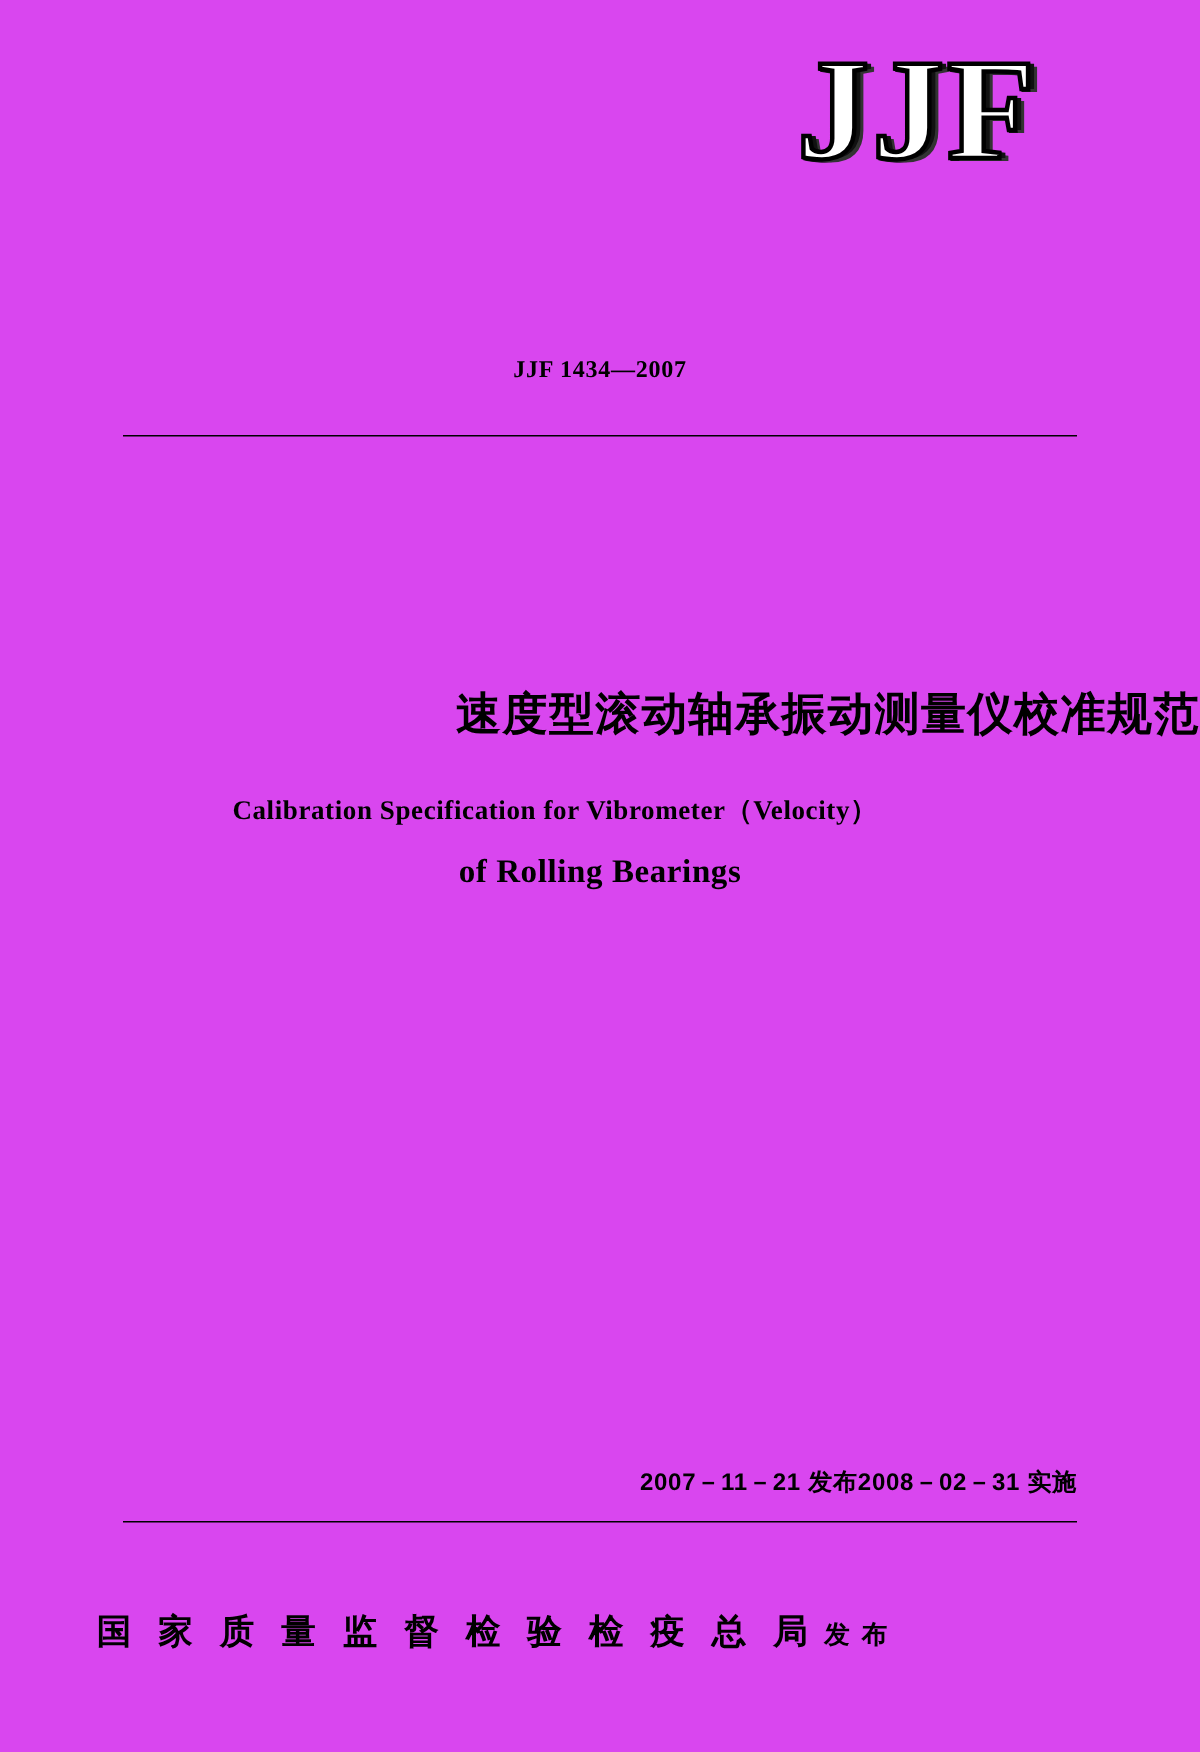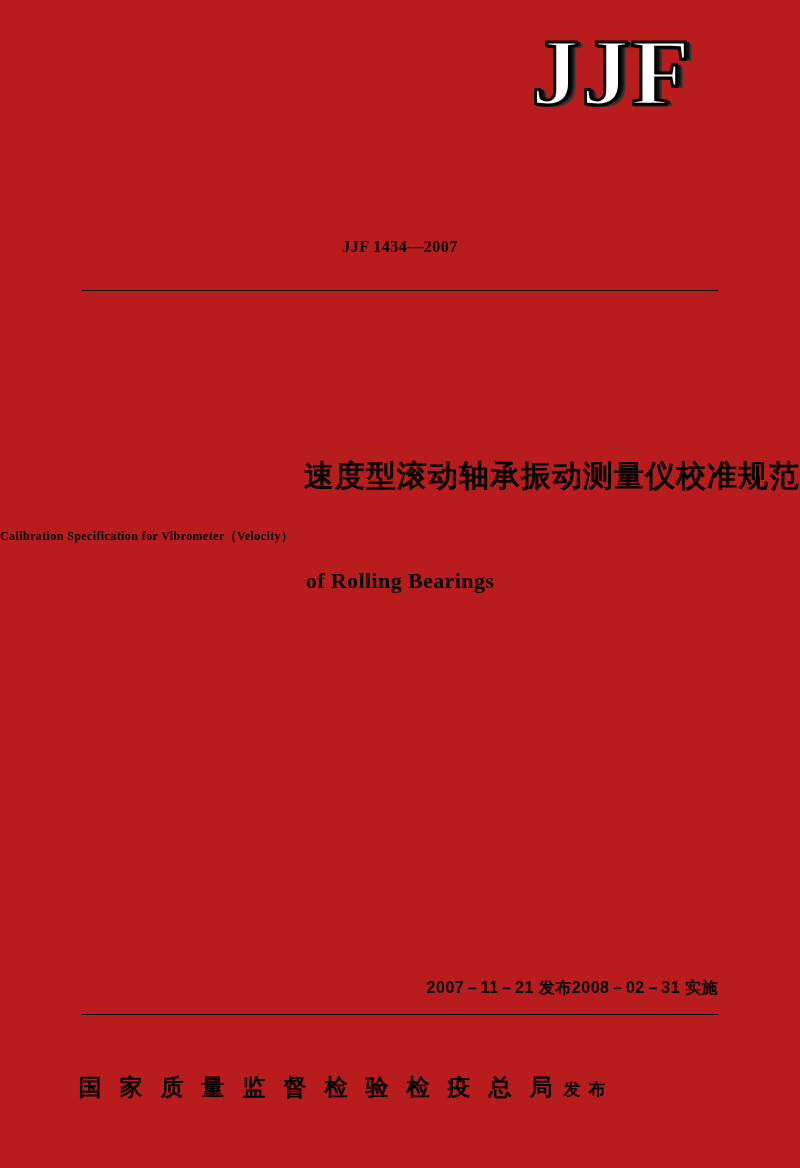--- a/index.html
+++ b/index.html
@@ -5,21 +5,21 @@
   html, body {
     margin: 0;
     padding: 0;
     background: #ffffff;
   }
   .page {
     position: relative;
     width: 800px;
     height: 1168px;
     margin: 0 auto;
-    background: #b91c1c;
+    background: #d946ef;
     overflow: hidden;
     font-family: "Liberation Serif", "DejaVu Serif", serif;
     color: #000000;
   }
 
   
   .logo-wrap {
     position: absolute;
     top: 22px;
     right: 108px;
@@ -85,24 +85,24 @@
     font-family: "DejaVu Sans", "Liberation Sans", sans-serif;
     font-weight: bold;
     font-size: 30px;
     letter-spacing: 1px;
   }
   .doc-title-en1 {
     position: absolute;
     top: 528px;
     left: 0;
     width: 740px;
-    text-align: left;
+    text-align: center;
     font-family: "Liberation Serif", "DejaVu Serif", serif;
     font-weight: bold;
-    font-size: 12px;
+    font-size: 18px;
     letter-spacing: 0.4px;
   }
   .doc-title-en2 {
     position: absolute;
     top: 568px;
     left: 0;
     width: 800px;
     text-align: center;
     font-family: "Liberation Serif", "DejaVu Serif", serif;
     font-weight: bold;
@@ -138,21 +138,20 @@
   .issuer {
     position: absolute;
     top: 1072px;
     left: 0;
     width: 657px;
     text-align: center;
     font-family: "DejaVu Sans", "Liberation Sans", sans-serif;
     font-weight: bold;
     font-size: 23px;
     letter-spacing: 5px;
-    margin-left: 14px;
   }
   .issuer .issuer-verb {
     font-size: 17px;
     letter-spacing: 1px;
     margin-left: 6px;
   }
 </style>
 </head>
 <body>
 

